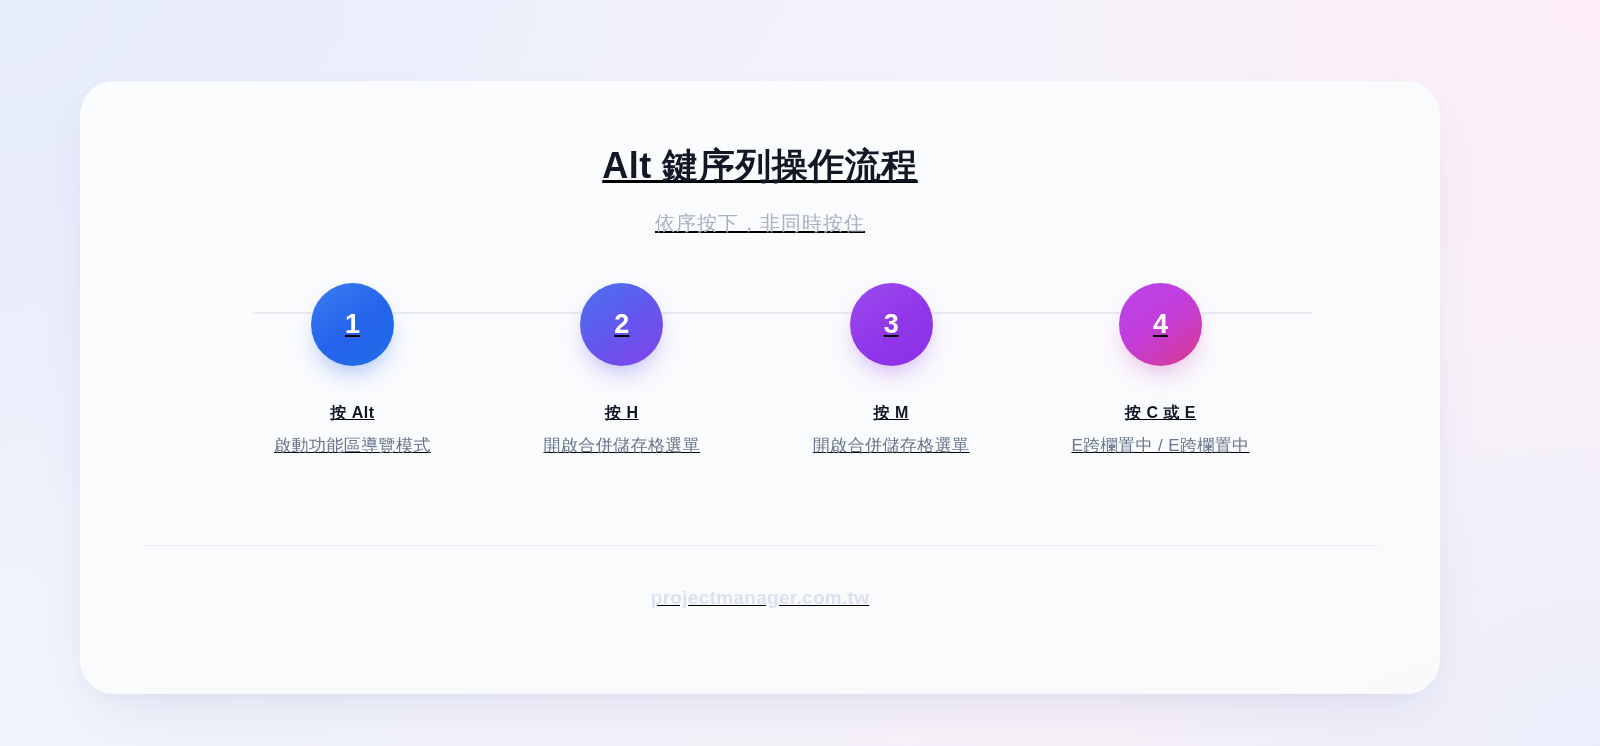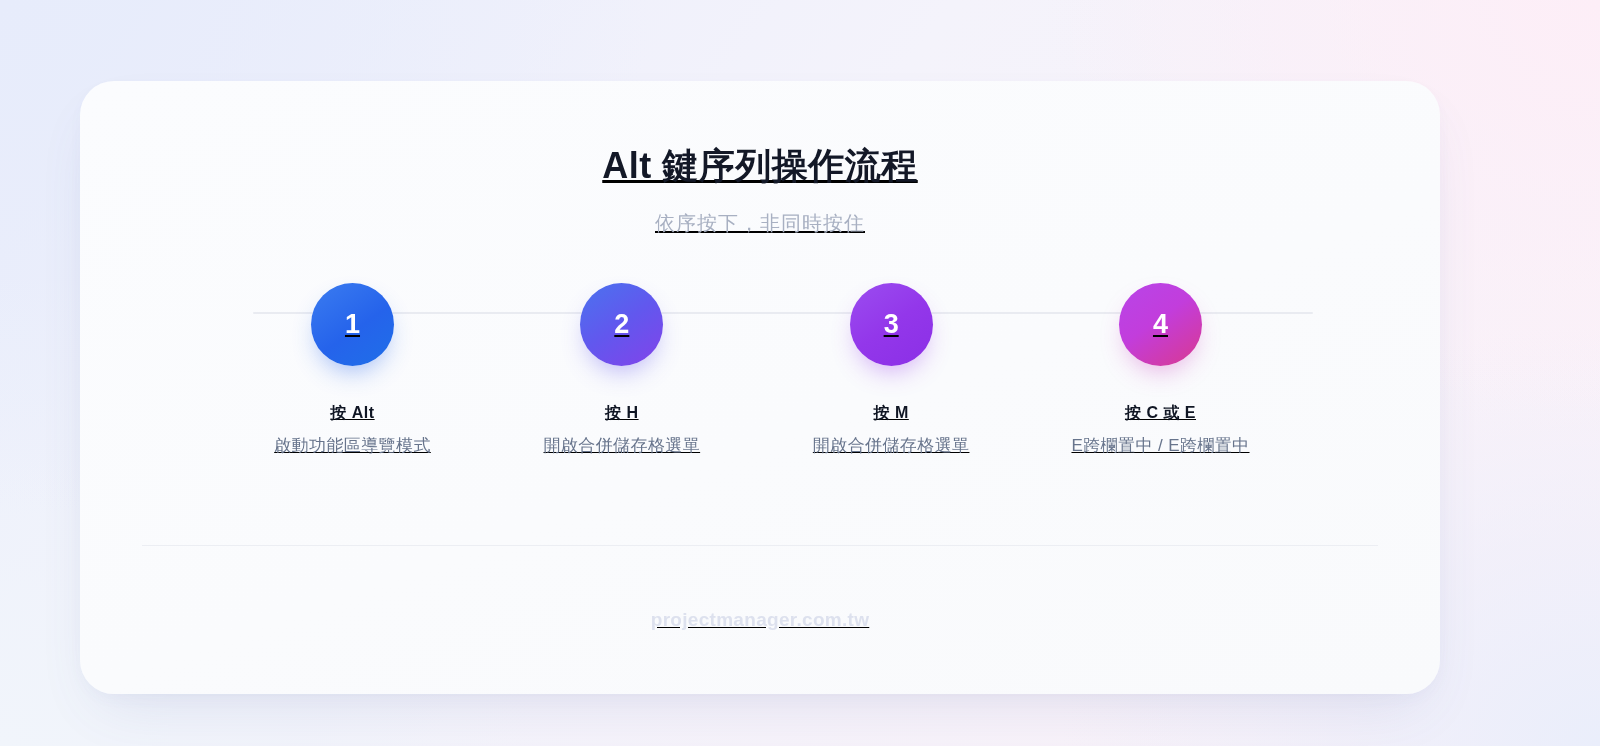--- a/index.html
+++ b/index.html
@@ -133,21 +133,21 @@
   }
 
   
   .divider {
     margin:47px 62px 0 62px;
     height:1px;
     background:#eceef3;
   }
 
   .footer {
-    margin-top:63px;
+    margin-top:41px;
     text-align:center;
     font-size:19px;
     font-weight:bold;
     color:#dde1ee;
     letter-spacing:0.3px;
   }
 </style>
 </head>
 <body>
 

